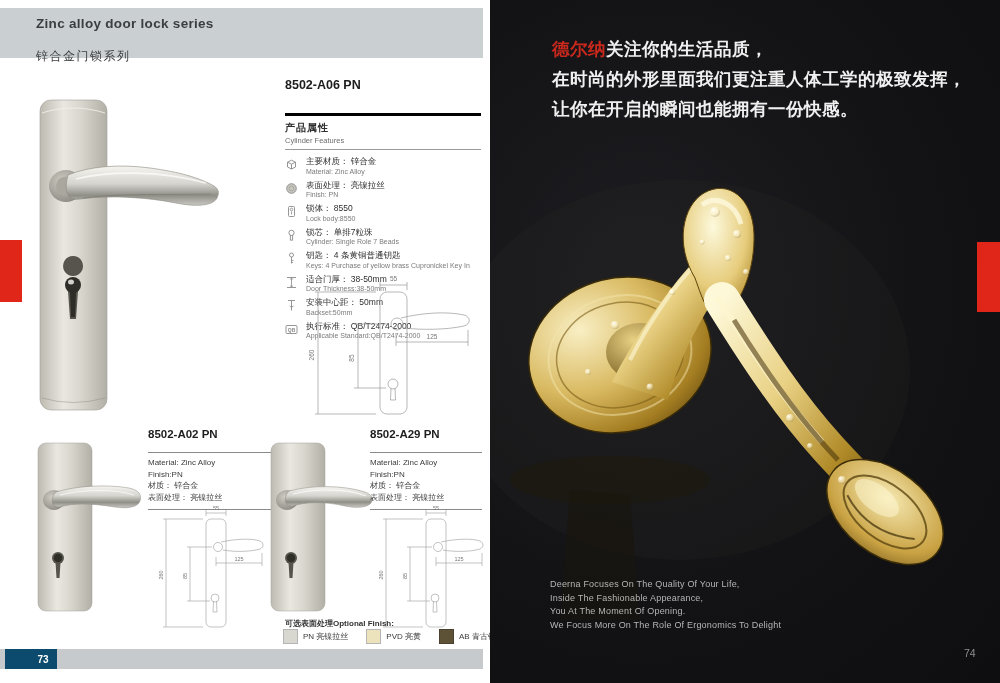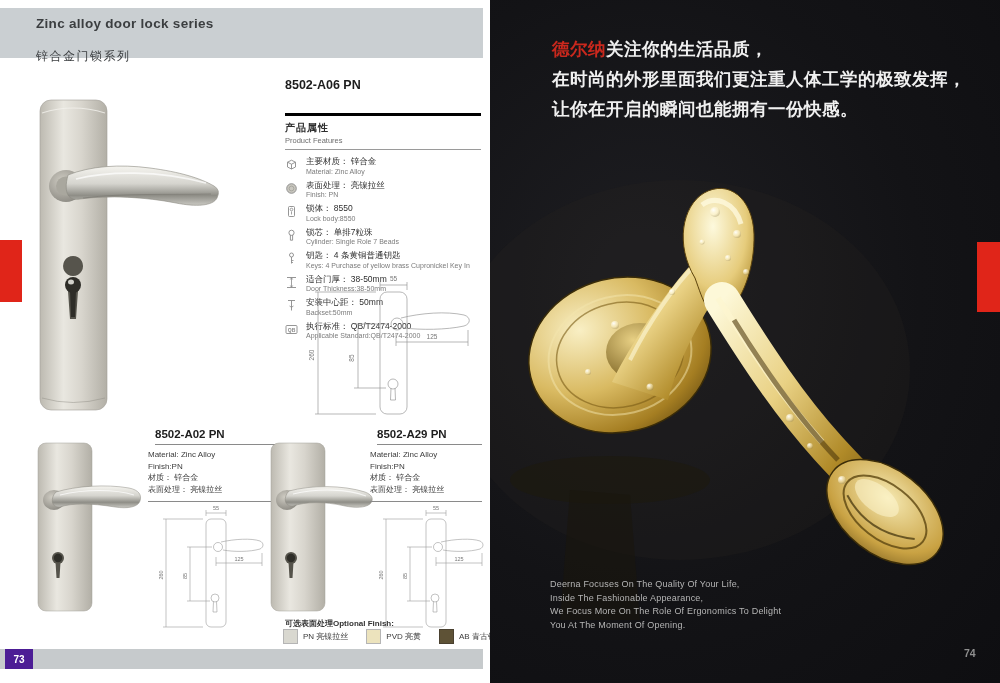--- a/index.html
+++ b/index.html
@@ -23,46 +23,46 @@
   .spec-row{display:flex;align-items:flex-start;gap:8px;}
   .spec-icon{flex:0 0 13px;width:13px;height:13px;margin-top:1px;}
   .spec-zh{font-size:8.5px;color:#2f2f2f;line-height:9.5px;}
   .spec-en{font-size:7px;color:#7b7b7b;line-height:8.5px;margin-top:1px;}
 
   .drawing-main{position:absolute;left:288px;top:272px;width:192px;height:150px;}
   .drawing-sub{position:absolute;width:122px;height:132px;}
   .photo-sub{position:absolute;width:115px;height:180px;}
 
   .sub-text{position:absolute;width:162px;}
-  .sub-model{font-size:11.5px;font-weight:bold;color:#1d1d1d;padding-bottom:4px;border-bottom:1px solid #8a8a8a;margin-left:7px;}
+  .sub-model{font-size:11.5px;font-weight:bold;color:#1d1d1d;padding-bottom:12px;border-bottom:1px solid #8a8a8a;}
   .sub-lines{margin-top:4px;padding-bottom:6px;border-bottom:1px solid #8a8a8a;}
   .sub-line{font-size:8px;color:#3c3c3c;line-height:11.5px;}
 
   .finish-label{position:absolute;left:285px;top:618px;font-size:8px;font-weight:bold;color:#333;}
   .finish-row{position:absolute;left:283px;top:629px;display:flex;align-items:center;}
   .finish-item{display:flex;align-items:center;margin-right:18px;}
   .swatch{width:13px;height:13px;border:1px solid #b5b5b5;margin-right:5px;}
   .swatch-pn{background:#d9d8d0;}
   .swatch-pvd{background:#ece3bd;}
   .swatch-ab{background:#5e5236;border-color:#4a4130;}
   .finish-name{font-size:8px;color:#3c3c3c;}
 
   .bottom-strip{position:absolute;left:0;top:649px;width:483px;height:20px;background:#c6cacc;}
-  .page-num-left{position:absolute;left:5px;top:649px;width:28px;height:20px;background:#4c1d95;
-                 color:#fff;font-size:10px;font-weight:bold;display:flex;align-items:center;justify-content:center;}
+  .page-num-left{position:absolute;left:5px;top:649px;width:28px;height:20px;background:#0c4a6e;
+                 color:#fff;font-size:10px;font-weight:bold;display:flex;align-items:center;justify-content:center;padding-left:24px;}
 
   
   .black-page{position:absolute;left:490px;top:0;width:510px;height:683px;
               background:radial-gradient(ellipse at 30% 42%, #1e1e22 0%, #131316 55%, #0e0e11 100%);}
   .headline{position:absolute;left:62px;top:34px;line-height:30px;font-size:17.5px;font-weight:bold;
             color:#f0f0f0;letter-spacing:.5px;}
   .brand{color:#c9281d;}
   .gold-photo{position:absolute;left:0;top:150px;width:500px;height:470px;}
   .caption{position:absolute;left:60px;top:578px;font-size:9px;color:#b5b5b5;line-height:13.5px;letter-spacing:.2px;}
-  .page-num-right{position:absolute;left:474px;top:647px;font-size:10.5px;color:#8f8f8f;font-weight:bold;}
+  .page-num-right{position:absolute;left:474px;top:647px;font-size:10.5px;color:#8f8f8f;}
 
   svg text{font-family:"Liberation Sans",sans-serif;}
 </style>
 </head>
 <body>
 
 <div id="stage">
 
   <svg width="0" height="0" style="position:absolute" aria-hidden="true">
     <defs>
@@ -138,21 +138,21 @@
     <path d="M45,181 a10,10 0 1 1 0.1,0 M40,196 L50,196 L48,224 L42,224 Z" fill="#56544c"></path>
     <circle cx="45" cy="190" r="8" fill="#2e2d28"></circle>
     <path d="M42,195 L48,195 L47,222 L43,222 Z" fill="#2e2d28"></path>
     <ellipse cx="43" cy="187" rx="3" ry="2.5" fill="#efeee8" opacity="0.85"></ellipse>
   </svg>
 
   <div class="spec-panel">
     <div class="model-title">8502-A06 PN</div>
     <div class="features-head">
       <div class="features-zh">产品属性</div>
-      <div class="features-en">Product Features</div>
+      <div class="features-en">Cylinder Features</div>
     </div>
     <div class="spec-list">
 
       <div class="spec-row">
         <svg class="spec-icon" viewBox="0 0 13 13">
           <path d="M2.5,4.2 L6.5,2.2 L10.5,4.2 L10.5,9 L6.5,11 L2.5,9 Z M2.5,4.2 L6.5,6.2 L10.5,4.2 M6.5,6.2 L6.5,11" fill="none" stroke="#8a8a8a" stroke-width="0.9"></path>
         </svg>
         <div class="spec-text">
           <div class="spec-zh">主要材质： 锌合金</div>
           <div class="spec-en">Material:   Zinc Alloy</div>
@@ -431,22 +431,22 @@
         <circle cx="125" cy="175" r="4" fill="url(#dropGrad)"></circle>
         <circle cx="98" cy="222" r="3" fill="url(#dropGrad)"></circle>
         <circle cx="160" cy="237" r="3.5" fill="url(#dropGrad)"></circle>
         <circle cx="352" cy="330" r="4" fill="url(#dropGrad)"></circle>
       </g>
     </svg>
 
     <div class="caption">
       <div>Deerna Focuses On The Quality Of Your Life,</div>
       <div>Inside The Fashionable Appearance,</div>
+      <div>You At The Moment Of Opening.</div>
       <div>We Focus More On The Role Of Ergonomics To Delight</div>
-      <div>You At The Moment Of Opening.</div>
     </div>
 
     <div class="page-num-right">74</div>
   </div>
 
   <div class="right-red-tab"></div>
 
 </div>
 
 </body></html>

